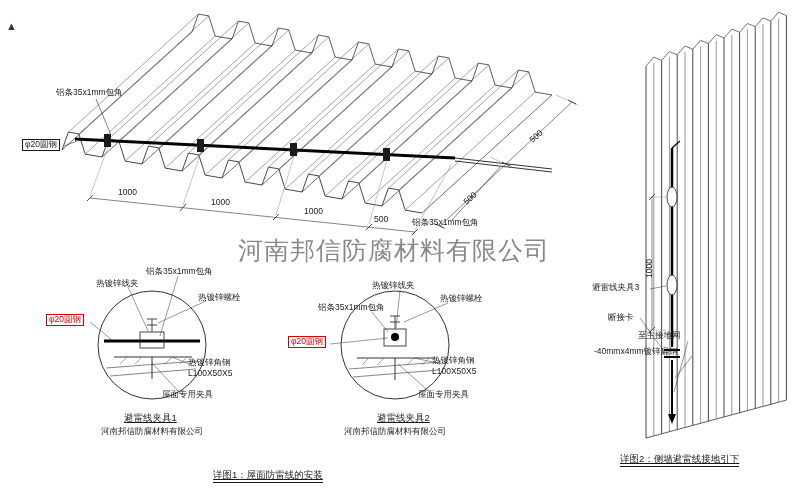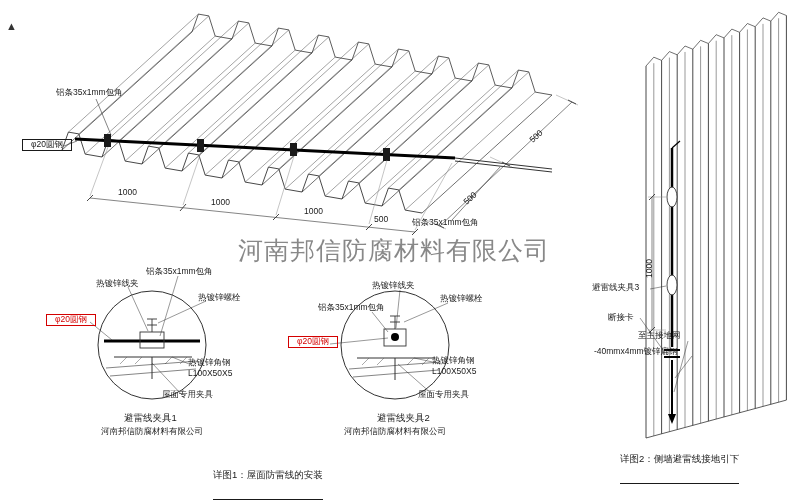--- a/index.html
+++ b/index.html
@@ -1,26 +1,26 @@
 <!DOCTYPE html>
 <html><head>
 <meta charset="utf-8">
 <style>
   *{margin:0;padding:0;box-sizing:border-box;}
   html,body{background:#ffffff;}
   body{width:800px;height:502px;overflow:hidden;font-family:"Liberation Sans","DejaVu Sans",sans-serif;}
   #page{position:relative;width:800px;height:502px;background:#fff;}
   #art{position:absolute;left:0;top:0;}
   .lbl{position:absolute;font-size:8.5px;line-height:1.15;color:#1a1a1a;white-space:nowrap;}
-  .s9{font-size:9.5px;}
-  .boxed{border:1px solid #1a1a1a;padding:0 8px;}
+  .s9{font-size:9.5px;text-decoration:underline;}
+  .boxed{border:1px solid #1a1a1a;padding:0 2px;}
   .redlbl{color:#d40000;border-color:#d40000;}
   .rot43{transform:rotate(-43deg);transform-origin:0 0;}
   .rot90{transform:rotate(-90deg);transform-origin:0 0;}
-  .underline{border-bottom:1px solid #1a1a1a;padding-bottom:18px;}
+  .underline{border-bottom:1px solid #1a1a1a;padding-bottom:1px;}
   .wm{position:absolute;left:238px;top:234px;font-size:25px;letter-spacing:1px;color:#404040;opacity:.62;}
   .mark{position:absolute;left:6px;top:20px;font-size:11px;color:#333;}
 </style>
 </head>
 <body>
 
 <div id="page">
 
   <svg id="art" width="800" height="502" viewBox="0 0 800 502">
 

